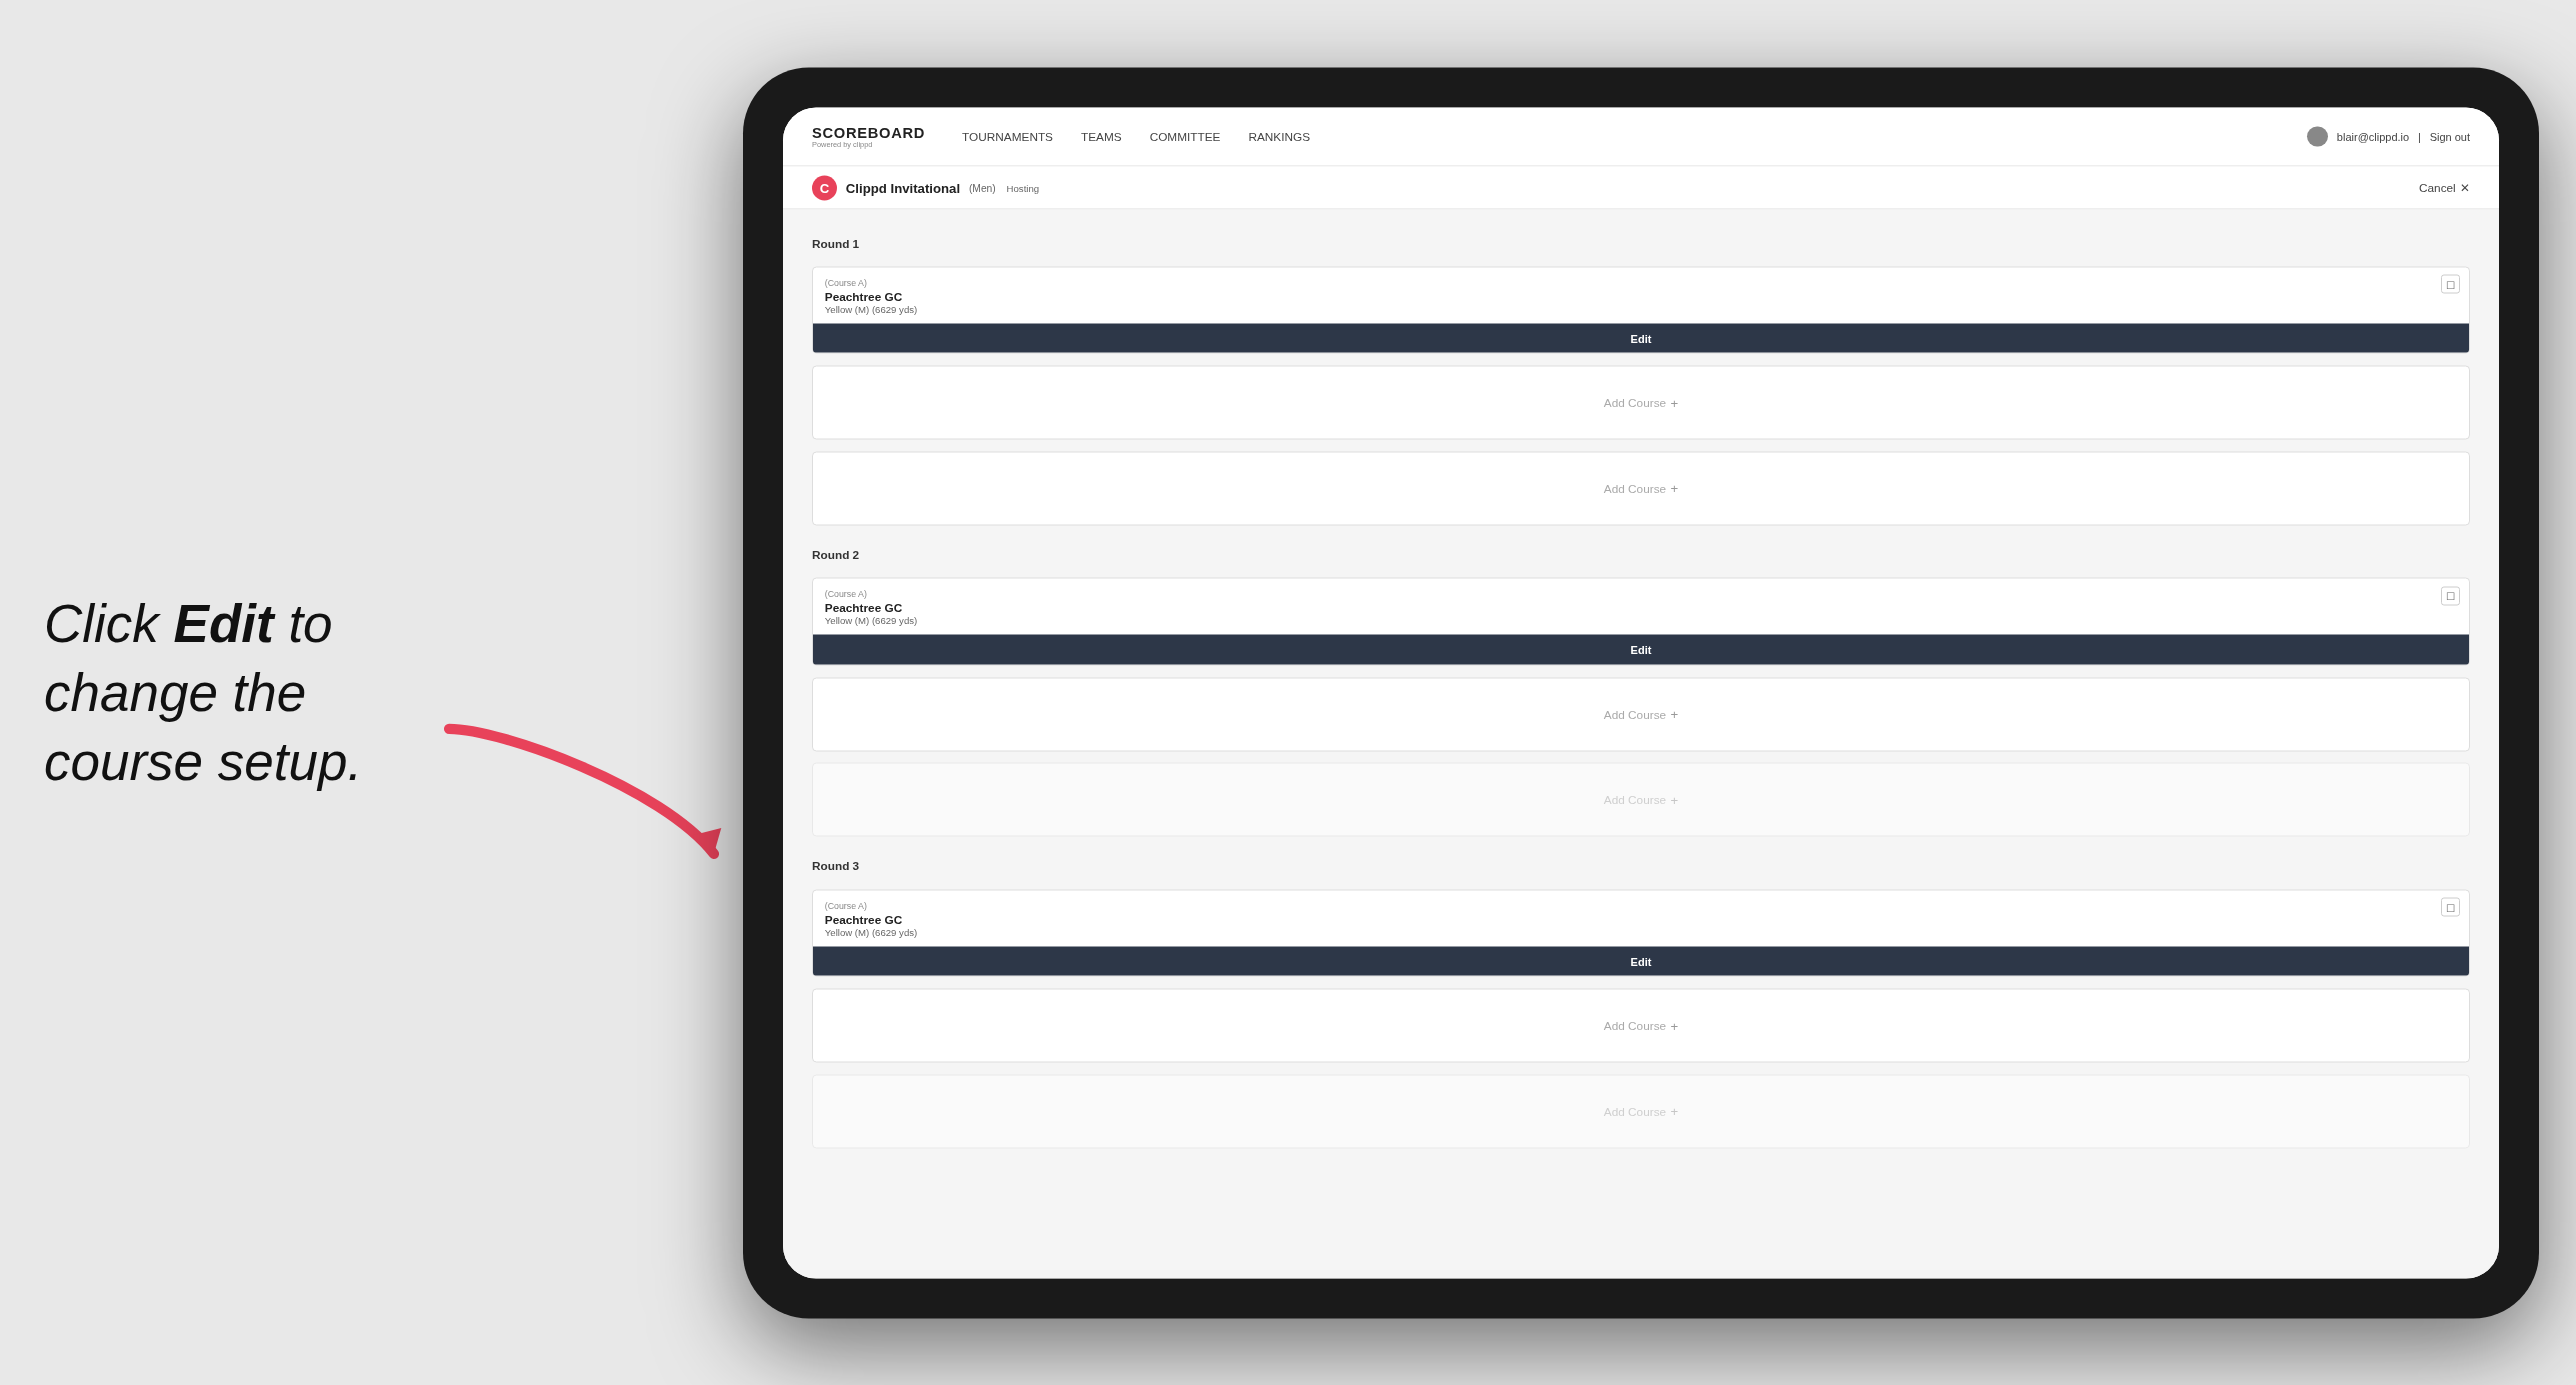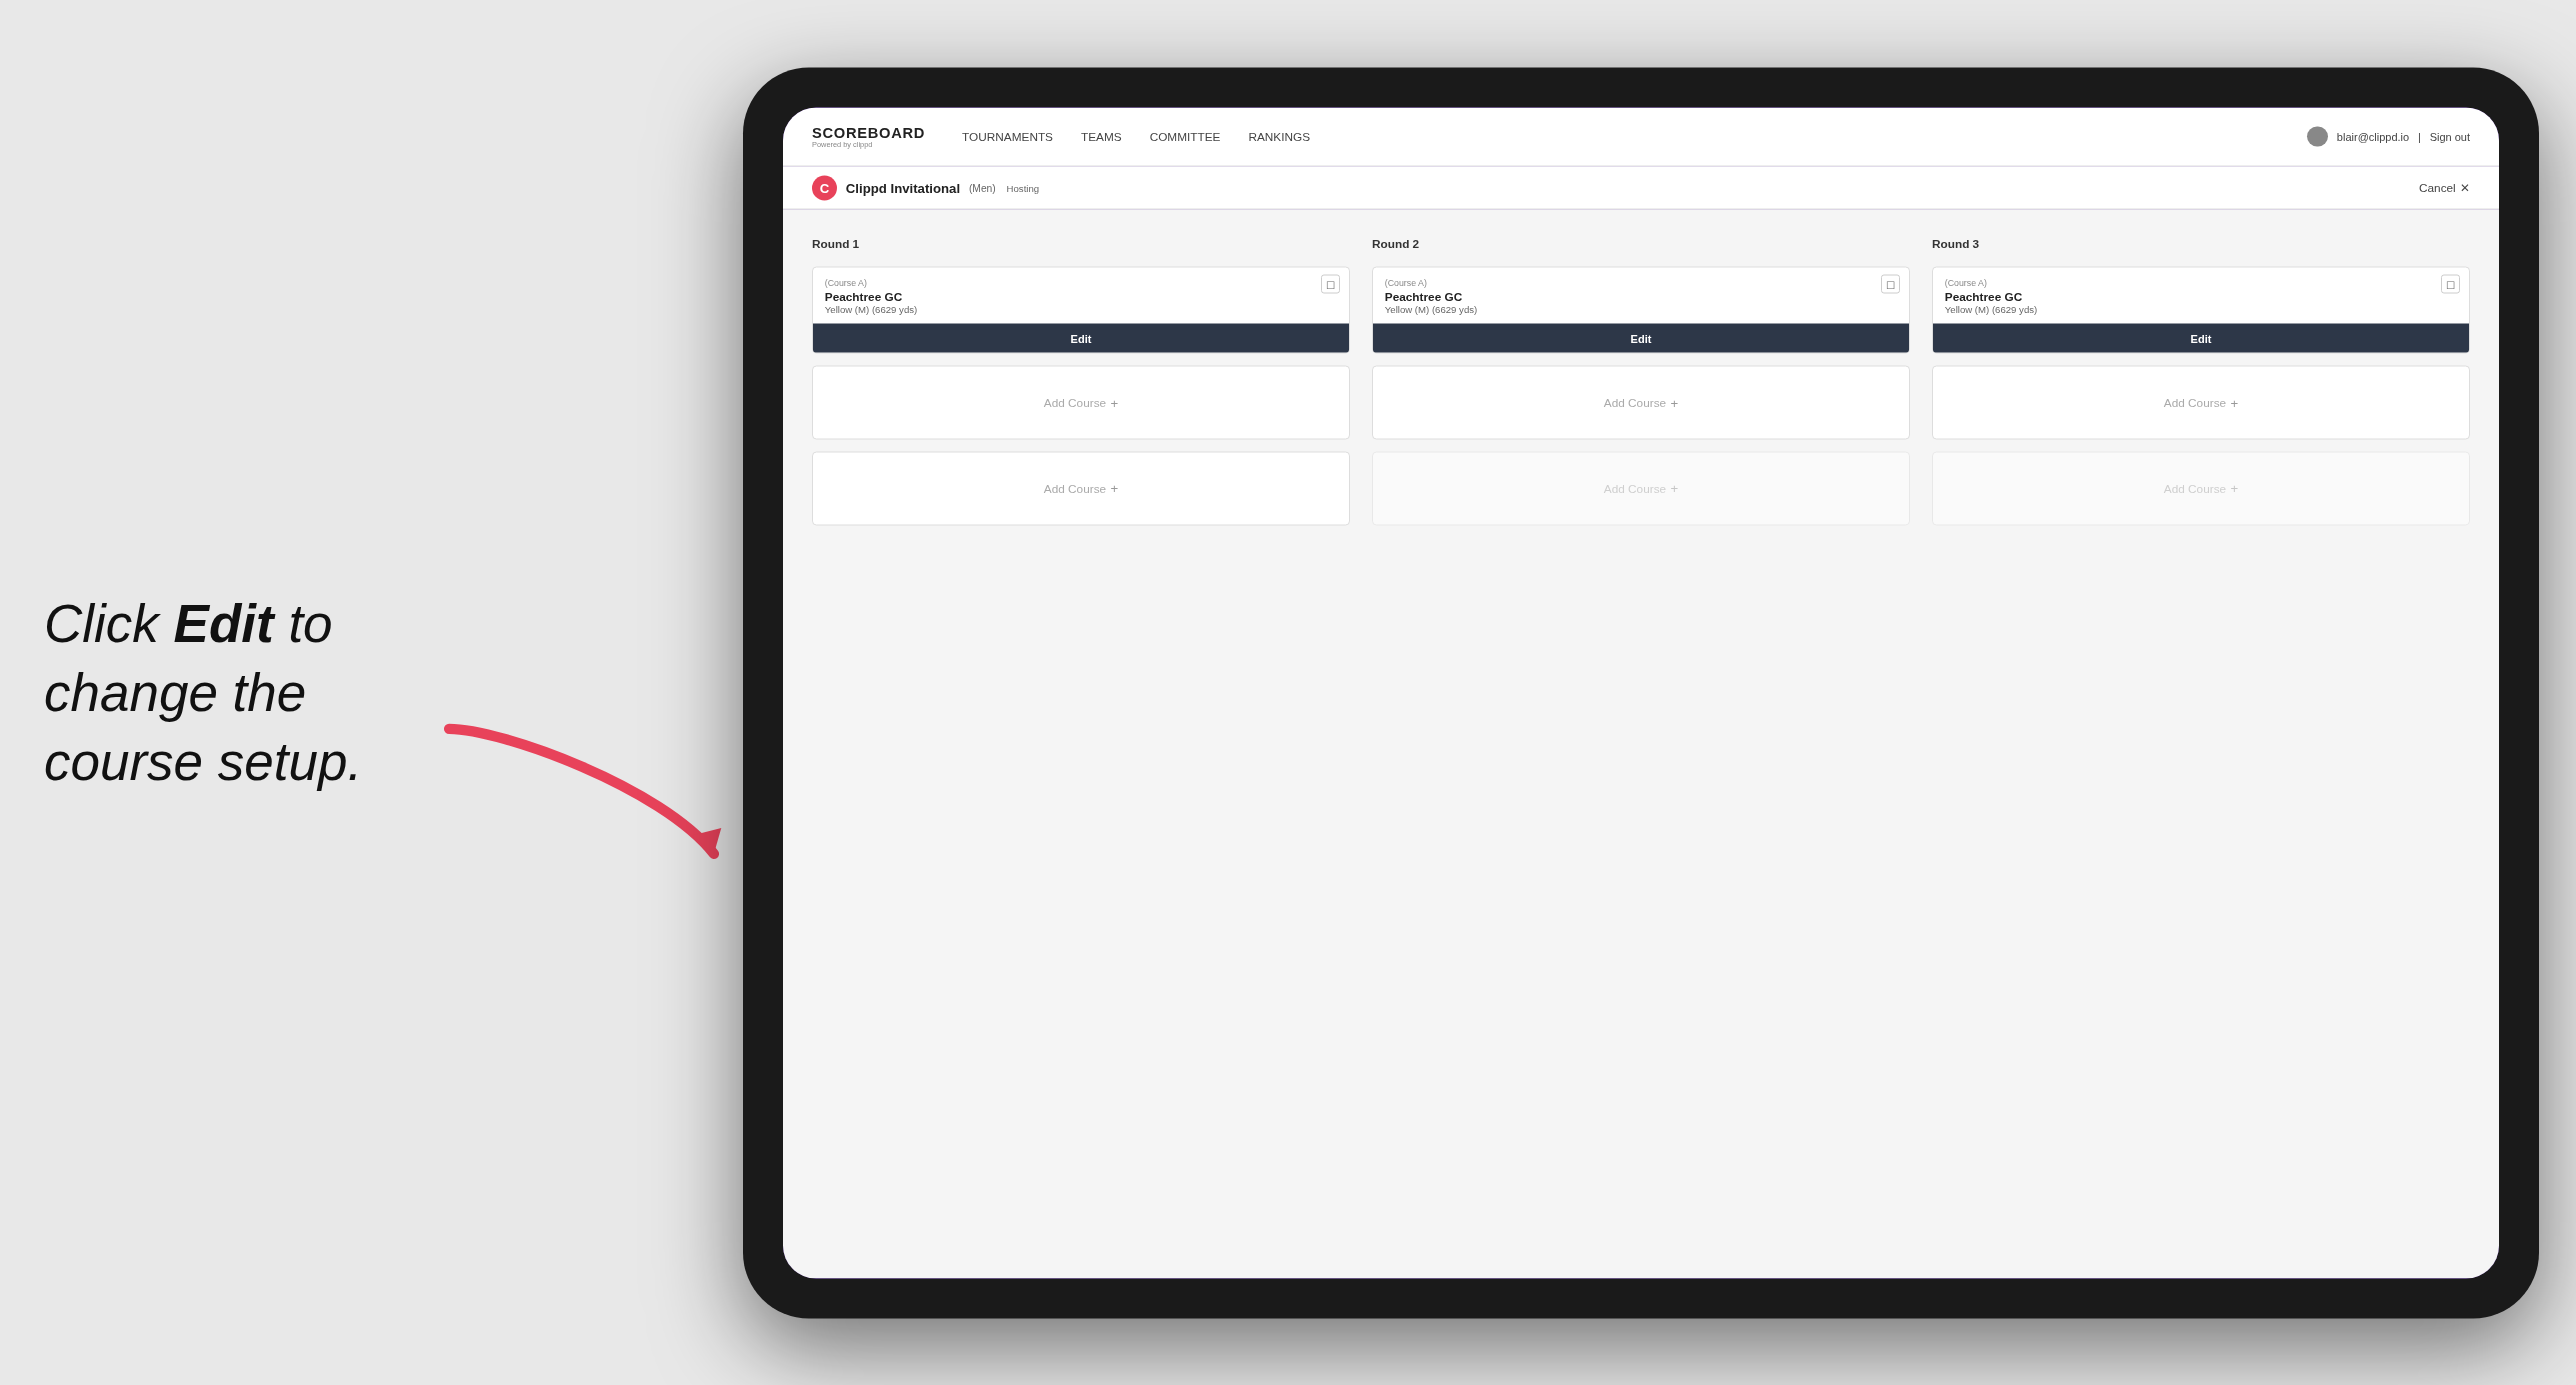--- a/index.html
+++ b/index.html
@@ -54,21 +54,21 @@
       padding: 40px;
       position: absolute;
       right: 37px;
       top: 50%;
       transform: translateY(-50%);
       box-shadow: 0 29px 88px rgba(0,0,0,0.5);
     }
     .tablet-screen {
       width: 100%;
       height: 100%;
-      background: #4c1d95;
+      background: #ffffff;
       border-radius: 33px;
       overflow: hidden;
       display: flex;
       flex-direction: column;
     }
 
     
     .top-nav {
       background: #fff;
       border-bottom: 0.7px solid #ddd;
@@ -204,21 +204,21 @@
     .main-content {
       flex: 1;
       background: #f5f5f5;
       padding: 26.5px 29px;
       overflow: auto;
     }
 
     
     .rounds-grid {
       display: grid;
-      grid-template-columns: repeat(3, 1fr);
+      grid-template-columns: repeat(1, 1fr);
       gap: 22px;
     }
     .round-column {
       display: flex;
       flex-direction: column;
       gap: 11.8px;
     }
     .round-label {
       font-size: 11.8px;
       font-weight: 600;

